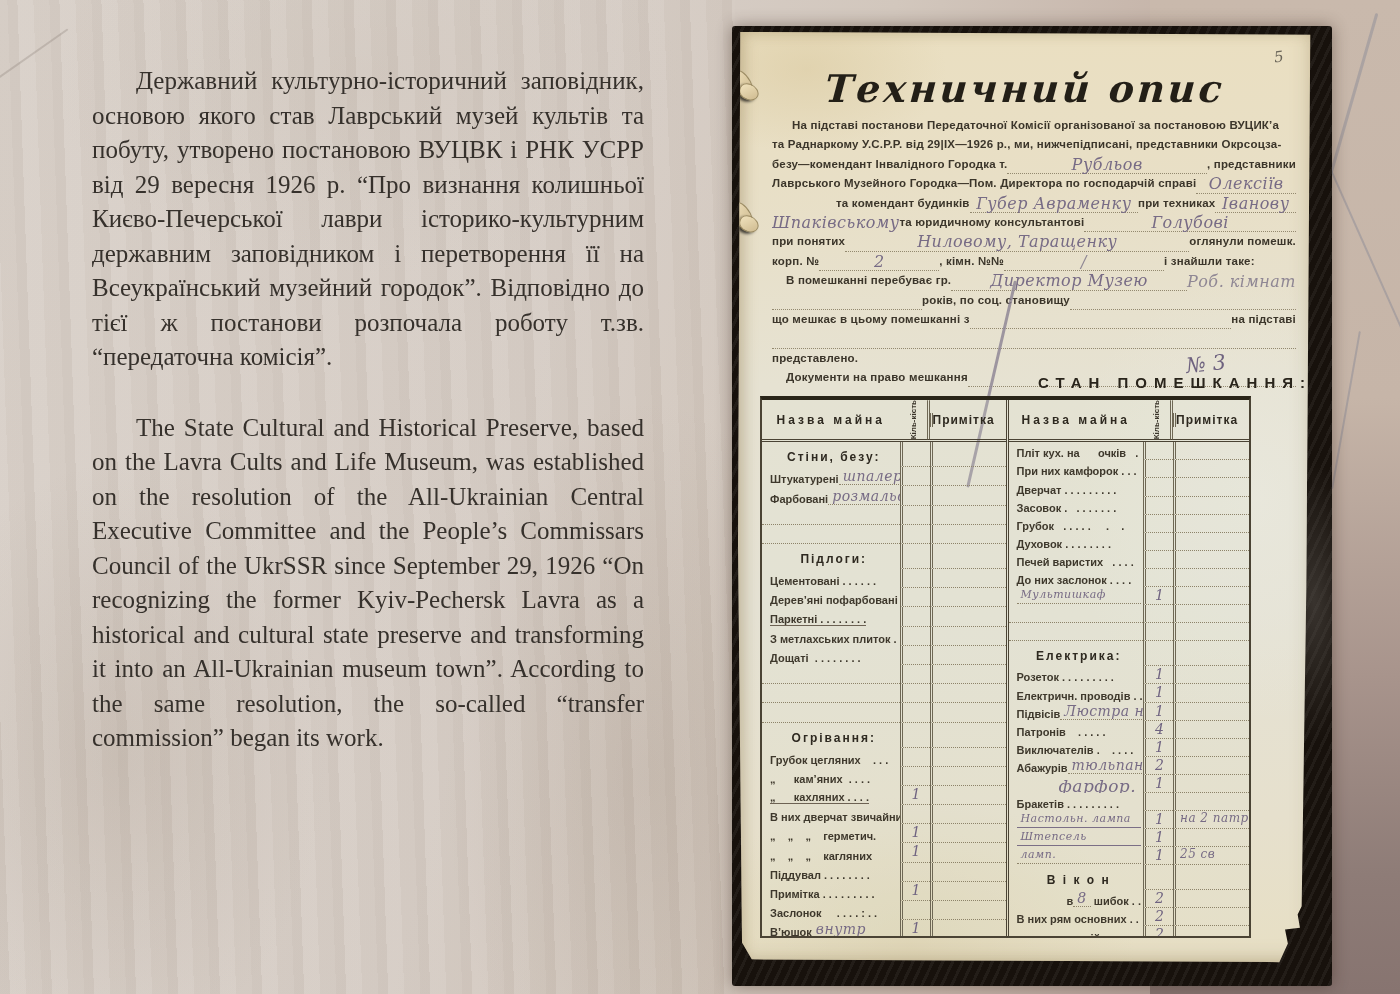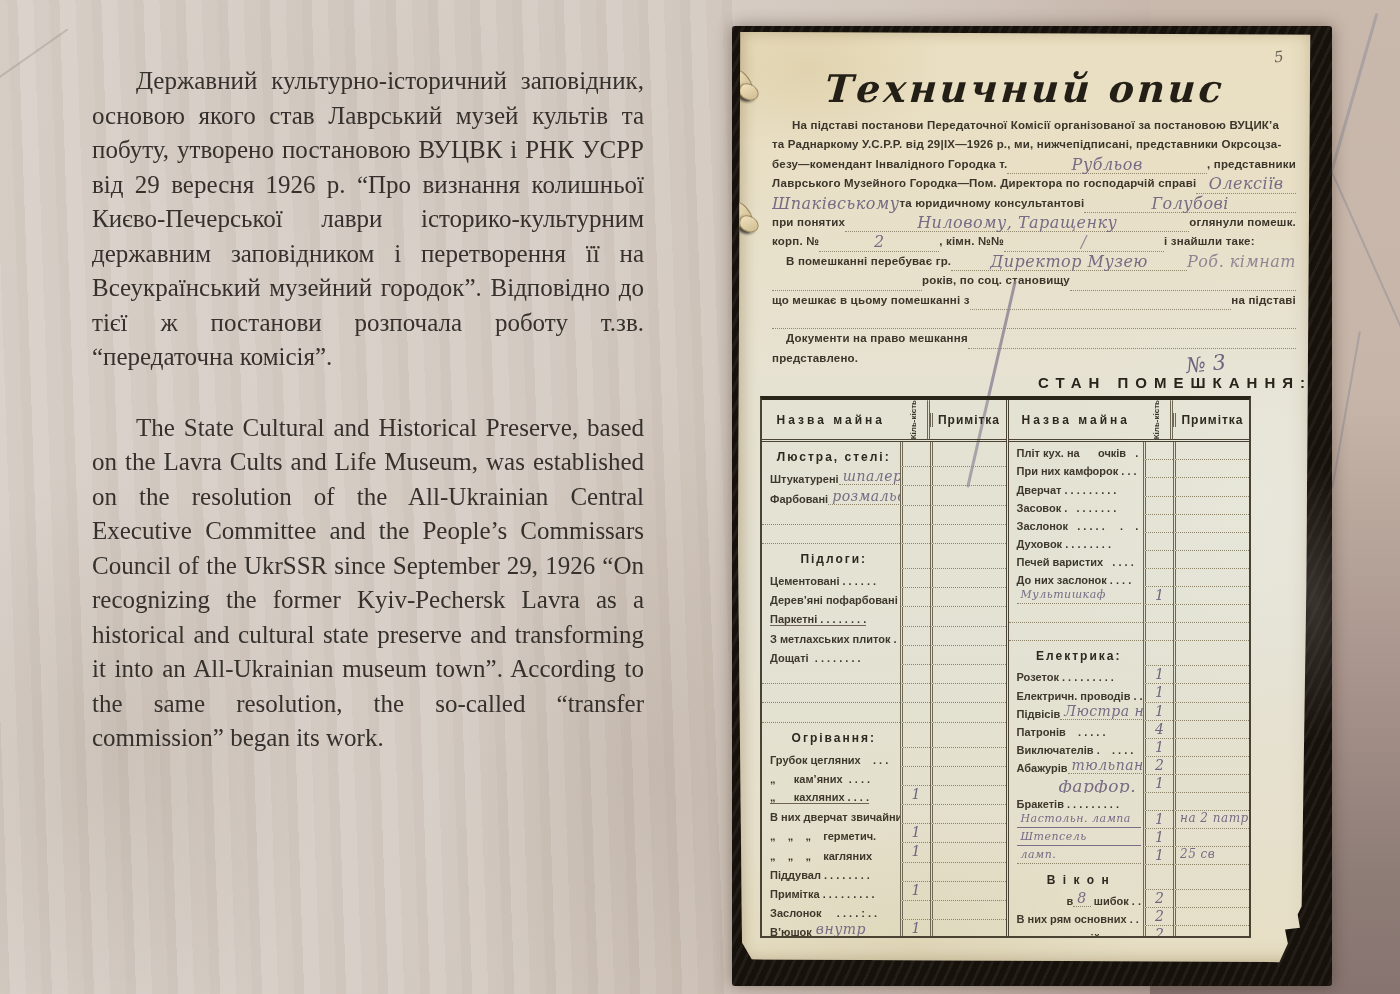--- a/index.html
+++ b/index.html
@@ -80,21 +80,21 @@
   
   .itable{position:absolute;left:22px;top:364px;width:487px;height:536px;
     border:2px solid #4a4334;border-top:4px solid #2a2519;display:grid;grid-template-columns:1fr 1fr;
     background:rgba(219,226,213,.18)}
   .half{display:flex;flex-direction:column;overflow:hidden}
   .half.hr{border-left:3px double #4a4334}
   .thead{display:grid;grid-template-columns:1fr 30px 76px;flex:0 0 38px;border-bottom:3px double #4a4334}
   .th-name{align-self:center;text-align:center;font:bold 12px "Liberation Sans",sans-serif;letter-spacing:3px;color:#2e2920}
   .th-qty{border-left:3px double #6e6754;display:flex;align-items:center;justify-content:center;
     writing-mode:vertical-rl;transform:rotate(180deg);font:bold 8px "Liberation Sans",sans-serif;color:#3a342a;letter-spacing:0}
-  .th-note{border-left:3px double #6e6754;align-self:center;text-align:center;font:bold 12px "Liberation Sans",sans-serif;letter-spacing:1px;color:#2e2920}
+  .th-note{border-left:3px double #6e6754;align-self:center;font:bold 12px "Liberation Sans",sans-serif;letter-spacing:1px;color:#2e2920}
 
   .tbody{display:flex;flex-direction:column;flex:1 1 auto;overflow:hidden}
   .trow{display:grid;grid-template-columns:1fr 30px 76px;flex:0 0 19.2px;
     font:bold 11px "Liberation Sans",sans-serif;color:#3e382c}
   .hr .trow{flex-basis:18.1px}
   .c-label{display:flex;align-items:flex-end;padding:0 2px 1px 8px;overflow:hidden;white-space:pre}
   .c-label .pt{white-space:pre}
   .c-qty{border-left:3px double #6e6754;border-bottom:1px dotted #8d8369;text-align:center;
     font:italic 14px "DejaVu Serif",serif;color:#6f6380;line-height:17px}
   .c-note{border-left:3px double #6e6754;border-bottom:1px dotted #8d8369;padding:0 0 0 4px;overflow:visible;white-space:pre}
@@ -140,47 +140,48 @@
       </div>
 
     <div class="pagenum">5</div>
     <div class="doc-title">Техничний опис</div>
 
     <div class="preamble">
       <div class="pl"><span class="pt ind1">На підставі постанови Передаточної Комісії організованої за постановою ВУЦИК’а</span></div>
       <div class="pl"><span class="pt">та Раднаркому У.С.Р.Р. від 29|ІХ—1926 р., ми, нижчепідписані, представники Окрсоцза-</span></div>
       <div class="pl"><span class="pt">безу—комендант Інвалідного Городка т.</span><span class="fill"><span class="hw">Рубльов</span></span><span class="pt">, представники</span></div>
       <div class="pl"><span class="pt">Лаврського Музейного Городка—Пом. Директора по господарчій справі</span><span class="fill"><span class="hw">Олексіїв</span></span></div>
+      <div class="pl"><span class="pt ind2">та комендант будинків</span><span class="fill"><span class="hw">Губер Авраменку</span></span><span class="pt">при техниках</span><span class="fill"><span class="hw">Іванову</span></span></div>
       <div class="pl"><span class="hw">Шпаківському</span><span class="pt">та юридичному консультантові</span><span class="fill"><span class="hw">Голубові</span></span></div>
       <div class="pl"><span class="pt">при понятих</span><span class="fill"><span class="hw">Ниловому, Таращенку</span></span><span class="pt">оглянули помешк.</span></div>
       <div class="pl"><span class="pt">корп. №</span><span class="fill w120"><span class="hw">2</span></span><span class="pt">, кімн. №№</span><span class="fill w160"><span class="hw pencil">/</span></span><span class="pt">і знайшли таке:</span><span class="sp"></span></div>
       <div class="pl"><span class="pt ind3">В помешканні перебуває гр.</span><span class="fill"><span class="hw">Директор Музею</span></span><span class="hw pencil">Роб. кімнат</span></div>
       <div class="pl"><span class="fill w150"></span><span class="pt">років, по соц. становищу</span><span class="fill"></span></div>
       <div class="pl"><span class="pt">що мешкає в цьому помешканні з</span><span class="fill"></span><span class="pt">на підставі</span></div>
       <div class="pl"><span class="fill"></span></div>
+      <div class="pl"><span class="pt">представлено.</span></div>
       <div class="pl"><span class="pt ind3">Документи на право мешкання</span><span class="fill"></span></div>
-      <div class="pl"><span class="pt">представлено.</span></div>
     </div>
 
     <div class="slash"></div>
     <div class="note-no">№ 3</div>
 
     <div class="stan">СТАН ПОМЕШКАННЯ:</div>
 
     <div class="itable">
       <div class="half hl">
         <div class="thead">
           <div class="th-name">Назва майна</div>
           <div class="th-qty">Кіль-кість</div>
           <div class="th-note">Примітка</div>
         </div>
         <div class="tbody">
 
         <div class="trow r-section">
-            <div class="c-label"><span class="pt">Люстра, стелі:</span><span class="hw"></span><span class="pt"></span></div>
+            <div class="c-label"><span class="pt">Стіни, безу:</span><span class="hw"></span><span class="pt"></span></div>
             <div class="c-qty"></div>
             <div class="c-note"><span class="hw"></span></div>
           </div>
             <div class="trow">
             <div class="c-label"><span class="pt">Штукатурені</span><span class="hw">шпалер. стіни</span><span class="pt"></span></div>
             <div class="c-qty"></div>
             <div class="c-note"><span class="hw"></span></div>
           </div>
             <div class="trow">
             <div class="c-label"><span class="pt">Фарбовані</span><span class="hw">розмальов. стеля</span><span class="pt"></span></div>
@@ -321,21 +322,21 @@
             <div class="c-label"><span class="pt">Дверчат . . . . . . . . .</span><span class="hw"></span><span class="pt"></span></div>
             <div class="c-qty"></div>
             <div class="c-note"><span class="hw"></span></div>
           </div>
             <div class="trow">
             <div class="c-label"><span class="pt">Засовок .   . . . . . . .</span><span class="hw"></span><span class="pt"></span></div>
             <div class="c-qty"></div>
             <div class="c-note"><span class="hw"></span></div>
           </div>
             <div class="trow">
-            <div class="c-label"><span class="pt">Заслонок   . . . . .     .    .</span><span class="hw"></span><span class="pt"></span></div>
+            <div class="c-label"><span class="pt">Грубок   . . . . .     .    .</span><span class="hw"></span><span class="pt"></span></div>
             <div class="c-qty"></div>
             <div class="c-note"><span class="hw"></span></div>
           </div>
             <div class="trow">
             <div class="c-label"><span class="pt">Духовок . . . . . . . .</span><span class="hw"></span><span class="pt"></span></div>
             <div class="c-qty"></div>
             <div class="c-note"><span class="hw"></span></div>
           </div>
             <div class="trow">
             <div class="c-label"><span class="pt">Печей варистих   . . . .</span><span class="hw"></span><span class="pt"></span></div>

